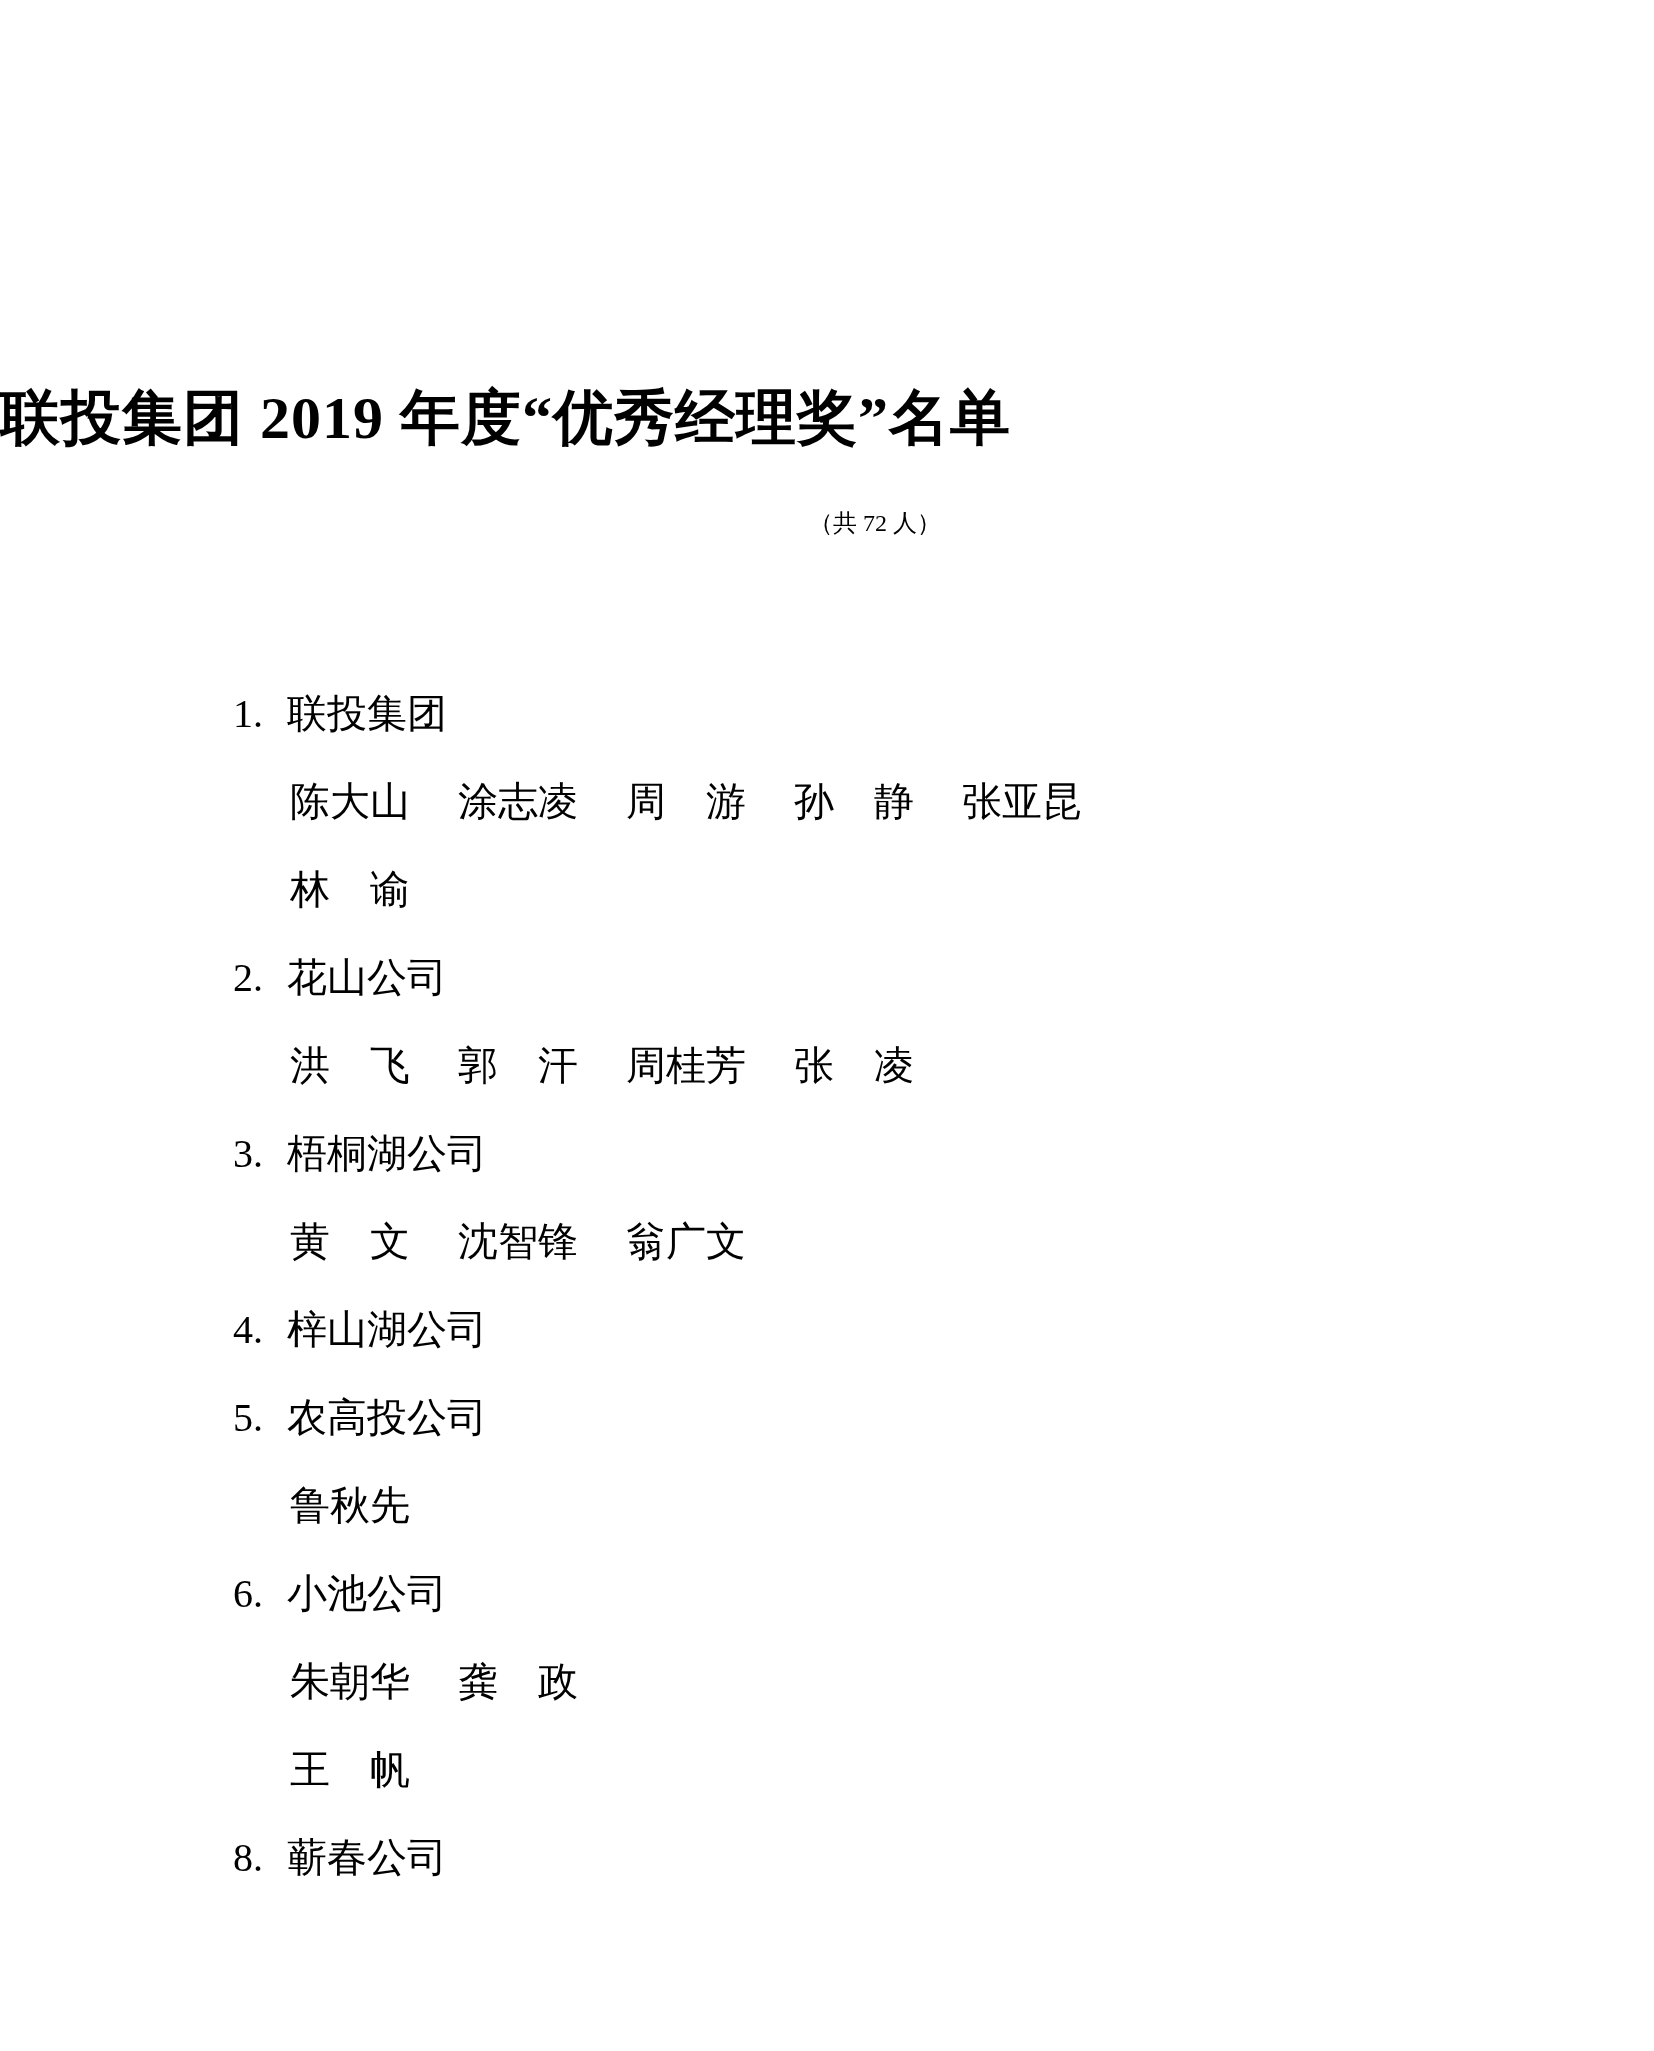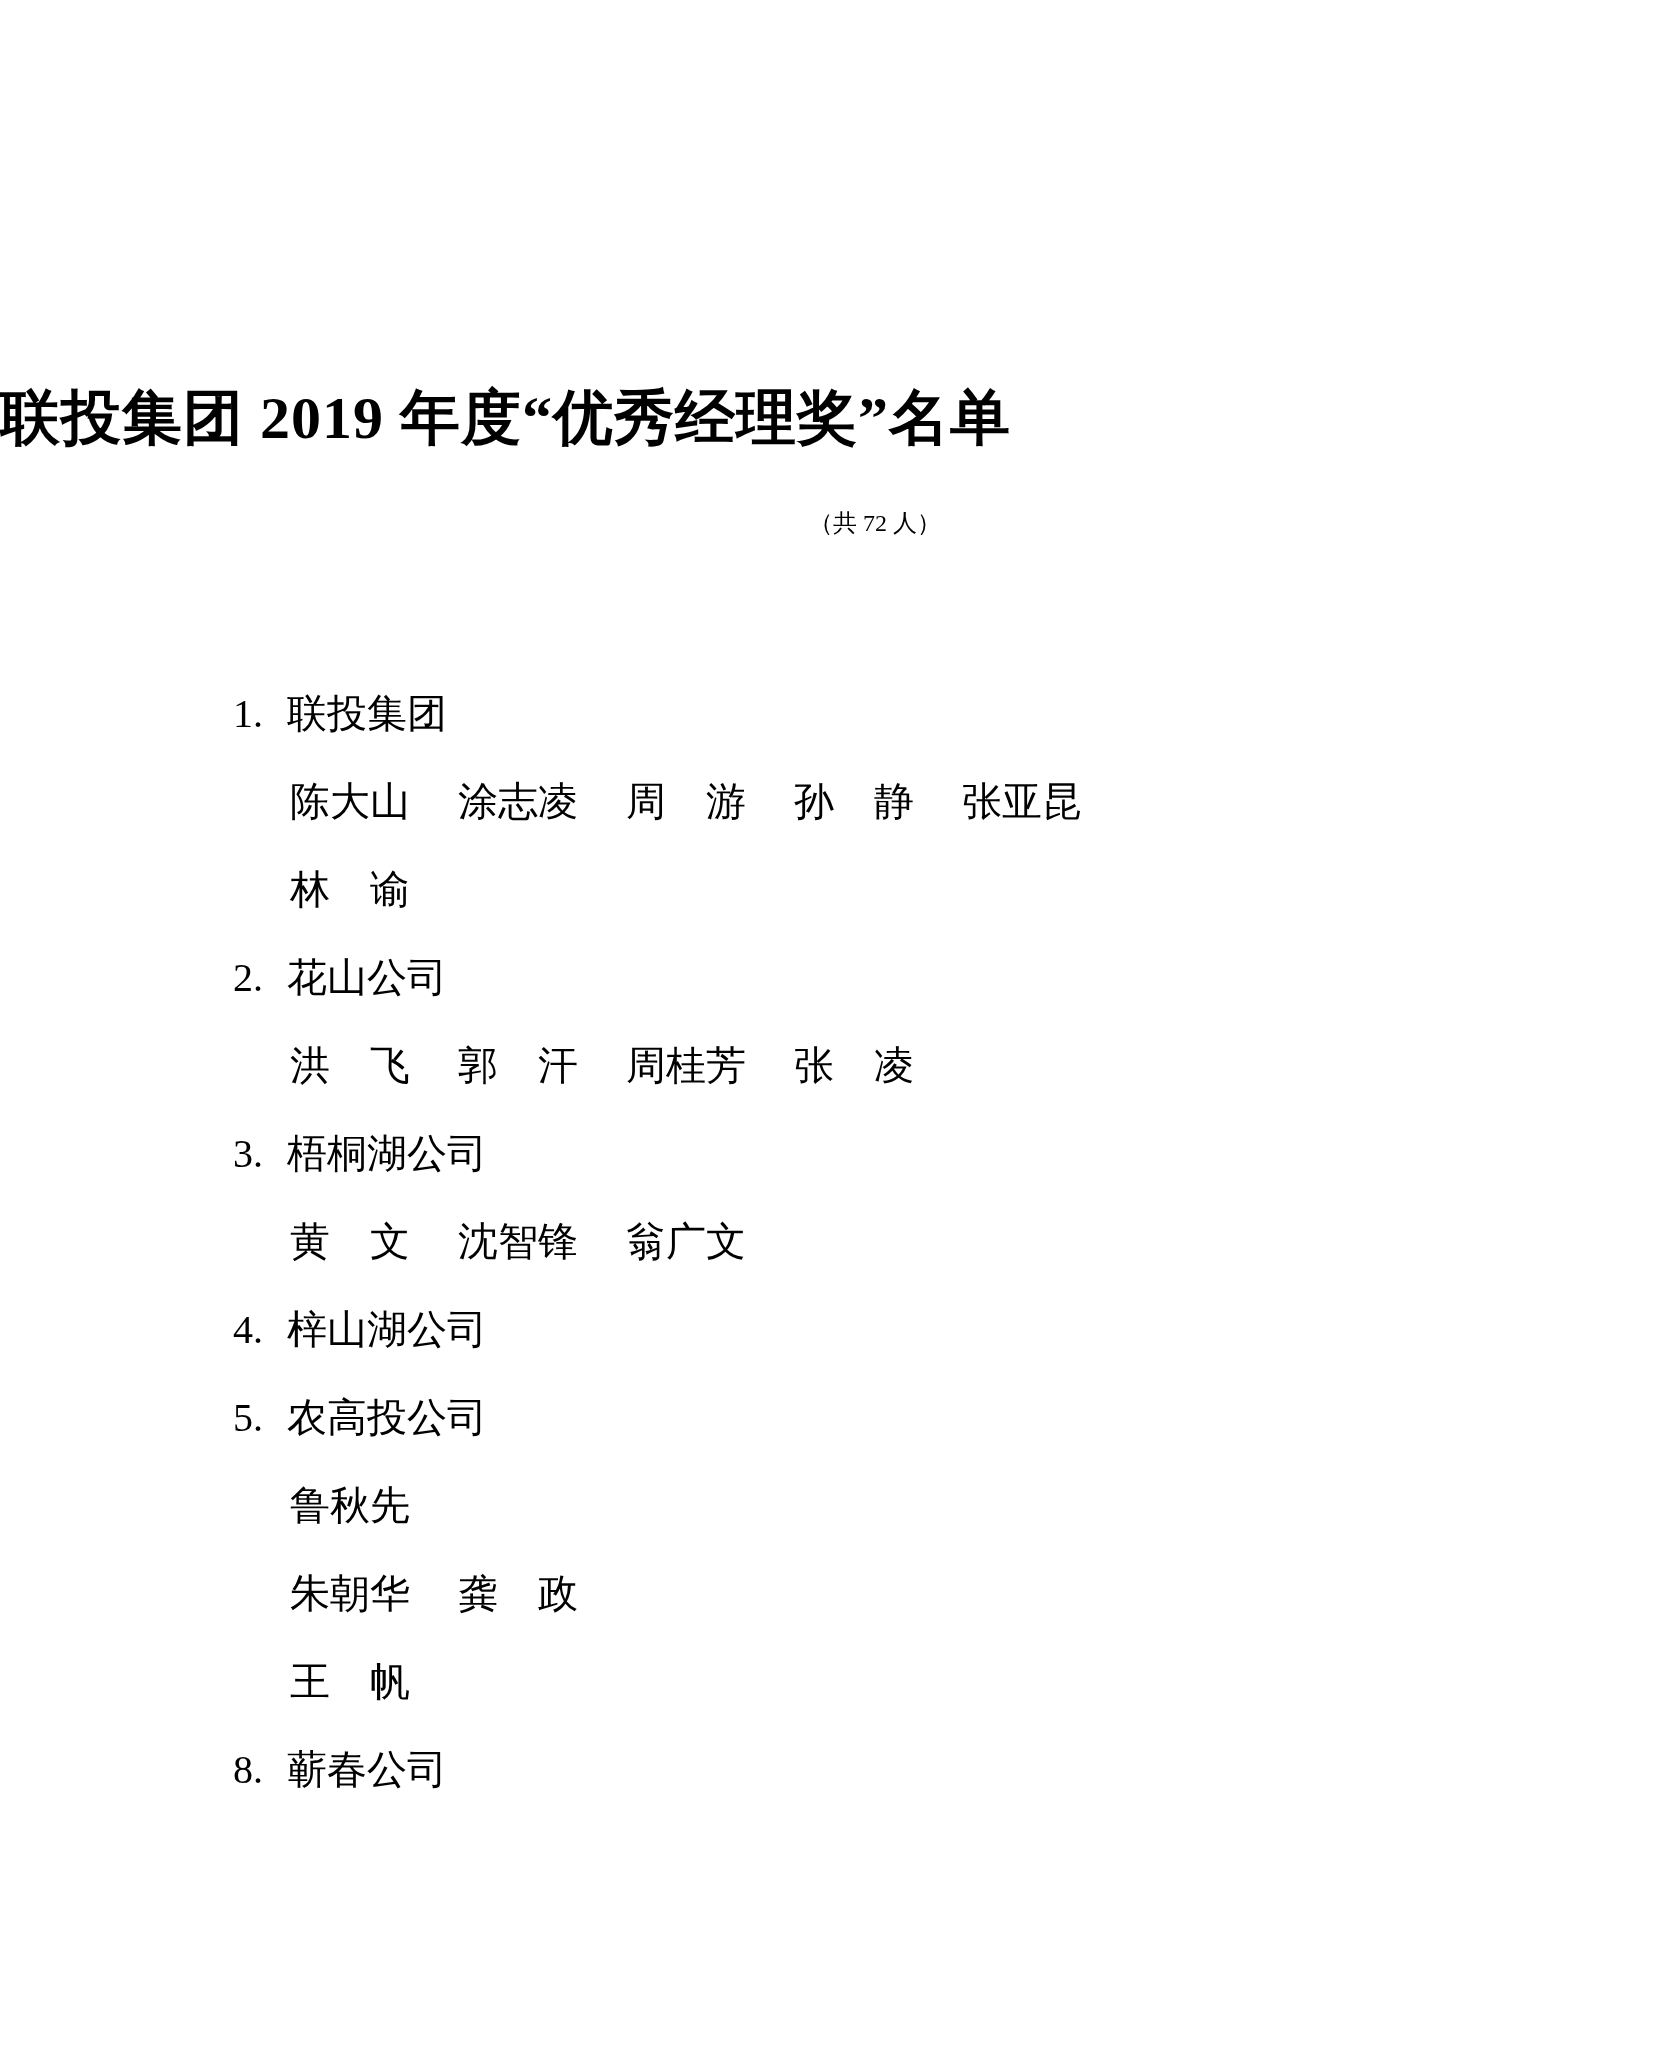--- a/index.html
+++ b/index.html
@@ -78,17 +78,18 @@
       <div class="line company-line"><span class="section-num">1.</span><span>联投集团</span></div>
       <div class="line names-row"><span class="person">陈大山</span><span class="person">涂志凌</span><span class="person">周　游</span><span class="person">孙　静</span><span class="person">张亚昆</span></div>
       <div class="line names-row"><span class="person">林　谕</span></div>
       <div class="line company-line"><span class="section-num">2.</span><span>花山公司</span></div>
       <div class="line names-row"><span class="person">洪　飞</span><span class="person">郭　汗</span><span class="person">周桂芳</span><span class="person">张　凌</span></div>
       <div class="line company-line"><span class="section-num">3.</span><span>梧桐湖公司</span></div>
       <div class="line names-row"><span class="person">黄　文</span><span class="person">沈智锋</span><span class="person">翁广文</span></div>
       <div class="line company-line"><span class="section-num">4.</span><span>梓山湖公司</span></div>
       <div class="line company-line"><span class="section-num">5.</span><span>农高投公司</span></div>
       <div class="line names-row"><span class="person">鲁秋先</span></div>
+      <div class="line company-line"><span class="section-num">6.</span><span>小池公司</span></div>
       <div class="line names-row"><span class="person">朱朝华</span><span class="person">龚　政</span></div>
       <div class="line names-row"><span class="person">王　帆</span></div>
       <div class="line company-line"><span class="section-num">8.</span><span>蕲春公司</span></div>
     </div>
 </div>
 
 </body></html>

